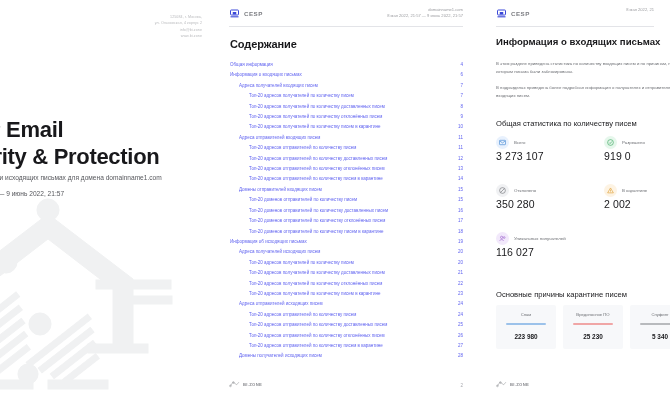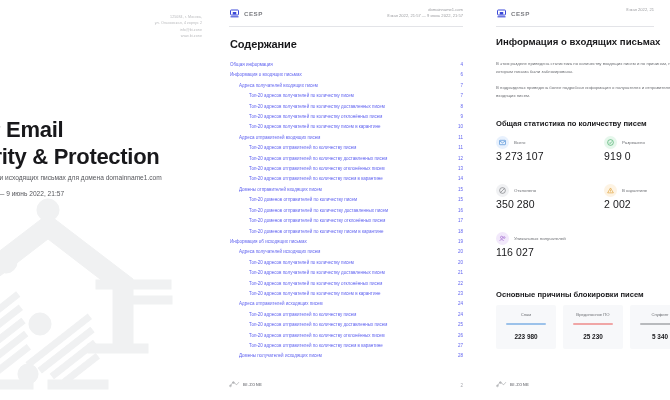--- a/index.html
+++ b/index.html
@@ -65,21 +65,21 @@
   .lvl1{padding-left:0;}
   .lvl2{padding-left:9px;}
   .lvl3{padding-left:19px;}
 
   
   .p3{width:191px;}
   .p3 .h1{position:absolute;left:17px;top:36px;font-size:9.6px;font-weight:700;color:#18181b;white-space:nowrap;}
   .p3 .para{position:absolute;left:17px;width:185px;font-size:4.3px;line-height:7.6px;color:#6e7075;}
   .para-a{top:60px;}
   .para-b{top:84px;}
-  .p3 .h2{position:absolute;left:17px;font-size:7.6px;font-weight:700;color:#18181b;white-space:nowrap;}
+  .p3 .h2{position:absolute;left:17px;font-size:7.6px;font-weight:400;color:#18181b;white-space:nowrap;}
   .h2-stats{top:119px;}
   .h2-reasons{top:290px;}
 
   .statgrid{position:absolute;left:17px;top:136px;width:196px;
             display:grid;grid-template-columns:88px 88px;column-gap:20px;row-gap:22px;}
   .stat{position:relative;}
   .stat-top{display:flex;align-items:center;gap:5px;height:13px;}
   .badge{width:13px;height:13px;border-radius:50%;flex:none;display:flex;align-items:center;justify-content:center;}
   .badge svg{display:block;}
   .b-total{background:#e8f1fd;}
@@ -439,21 +439,21 @@
                 <circle cx="11.8" cy="5.8" r="2" fill="none" stroke="#9b63cc" stroke-width="1.4"></circle>
               </svg>
             </span>
             <span class="stat-label">Уникальных получателей</span>
           </div>
           <div class="stat-value">116 027</div>
         </div>
 
       </div>
 
-      <div class="h2 h2-reasons">Основные причины блокировки писем</div>
+      <div class="h2 h2-reasons">Основные причины карантине писем</div>
 
       <div class="reasons">
         <div class="reason">
           <div class="r-label">Спам</div>
           <div class="r-bar" style="background:#9cc2ea"></div>
           <div class="r-value">223 980</div>
         </div>
         <div class="reason">
           <div class="r-label">Вредоносное ПО</div>
           <div class="r-bar" style="background:#f0a6a6"></div>

